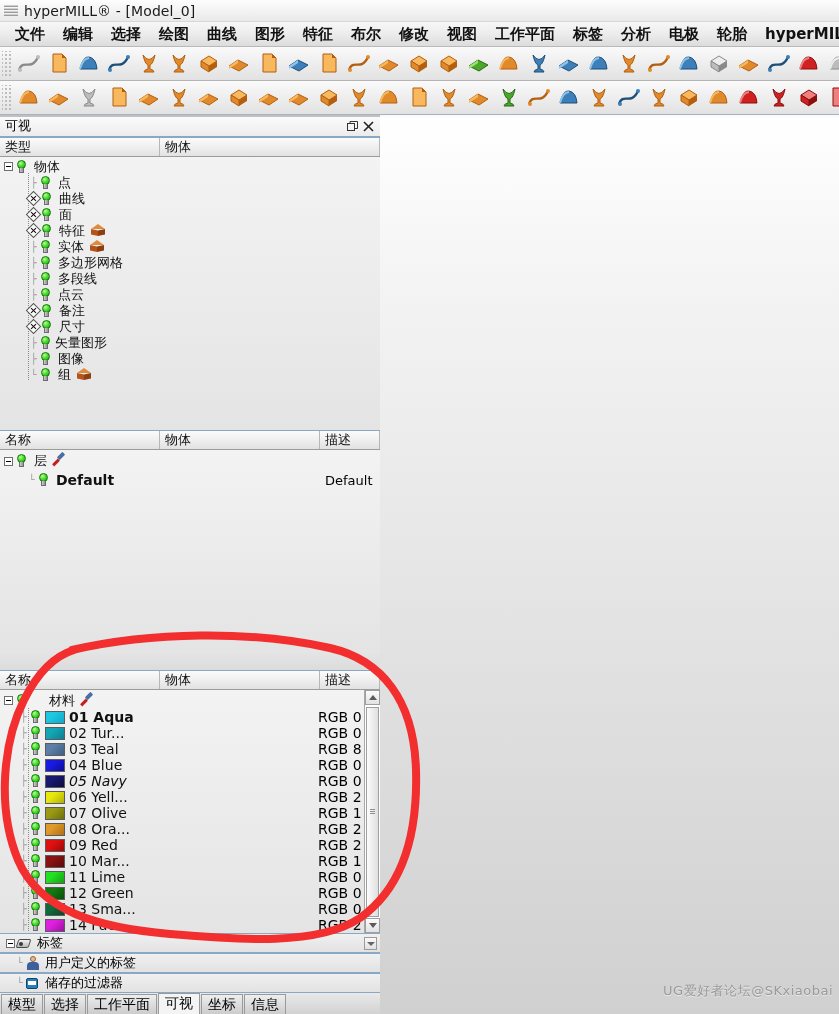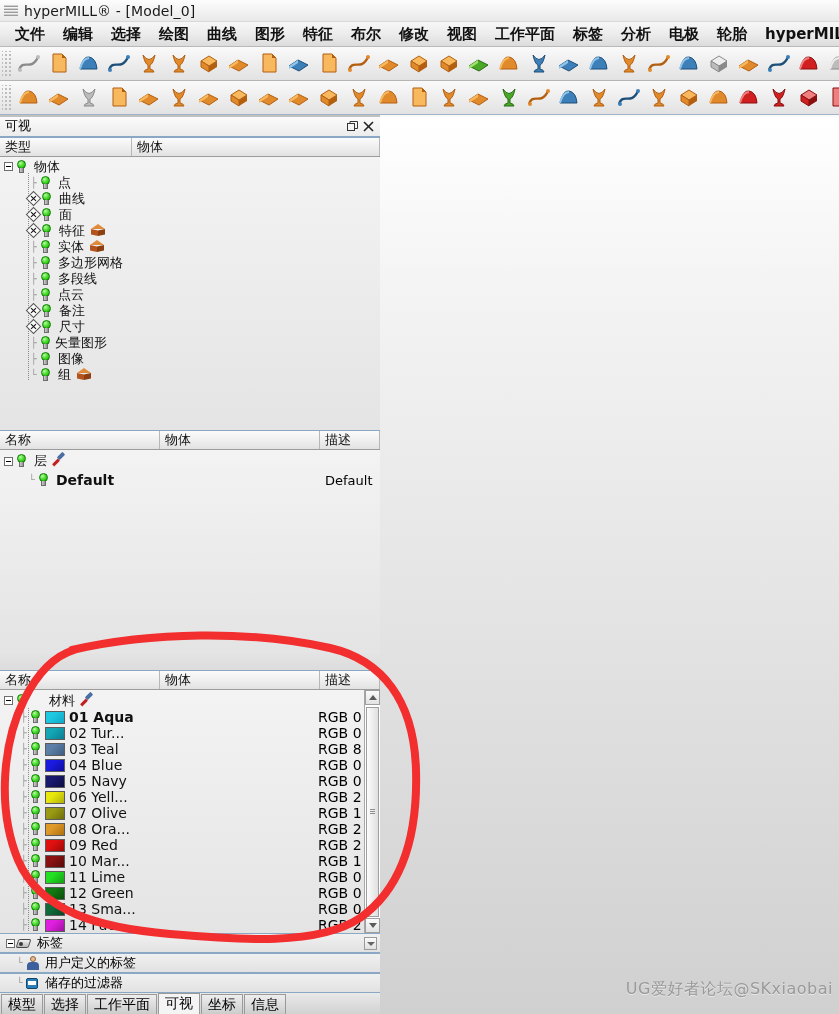--- a/index.html
+++ b/index.html
@@ -262,21 +262,21 @@
   }
   .rt-btn {
     width: 33px; height: 34px; margin-left: 2px; flex:none;
     background: linear-gradient(to bottom,#fdfdfd,#e0e0e0);
     border: 1px solid #a5a5a5; border-radius: 2px;
     display:flex;align-items:center;justify-content:center;
   }
 
   .watermark {
     position: absolute; right: 6px; bottom: 14px;
-    font-size: 16px; color: #9a9a9a;
+    font-size: 13px; color: #9a9a9a;
     font-family: "DejaVu Sans", "Liberation Sans", sans-serif;
     letter-spacing: .5px;
     text-shadow: 0 1px 0 #e8e8e8;
   }
 
   
   .annot { position: absolute; left: 0; top: 0; pointer-events: none; }
 </style>
 </head>
 <body>
@@ -759,21 +759,21 @@
       </span>
       <span class="cap-btn">
         <svg width="11" height="11" viewBox="0 0 11 11">
             <line x1="1" y1="1" x2="10" y2="10" stroke="#222" stroke-width="1.6"></line>
             <line x1="10" y1="1" x2="1" y2="10" stroke="#222" stroke-width="1.6"></line>
           </svg>
       </span>
     </div>
 
     <div class="grid-header">
-      <div class="gh-cell" style="width:132px">类型</div>
+      <div class="gh-cell" style="width:160px">类型</div>
       <div class="gh-cell" style="flex:1">物体</div>
     </div>
 
     <div class="tree-area" style="height:273px;flex:none">
       <div class="list-rows" id="vis-tree" style="position:relative">
           <span class="vline" style="left: 28px; top: 16px; height: 208px;"></span>
           <div class="trow">
             <span class="indent" style="width: 4px;"></span>
             <span class="expander"></span>
             <span class="pin">
@@ -1021,21 +1021,21 @@
               <span style="position: absolute; left: 318px; font-size: 14px;">RGB 0</span>
             </div>
             <div class="trow" style="height: 16px; position: relative;">
               <span class="indent" style="width: 18px;"></span>
               <span class="dash">├</span>
               <span class="pin">
                 <span class="bulb"></span>
                 <span class="stem"></span>
               </span>
               <span class="swatch" style="background: linear-gradient(135deg, rgb(25, 25, 112) 0%, rgb(25, 25, 112) 35%, rgb(12, 12, 64) 100%);"></span>
-              <span class="lbl" style="font-size: 14px;">05 Navy</span>
+              <span class="lbl" style="font-size: 14px; font-style: italic;">05 Navy</span>
               <span style="position: absolute; left: 318px; font-size: 14px;">RGB 0</span>
             </div>
             <div class="trow" style="height: 16px; position: relative;">
               <span class="indent" style="width: 18px;"></span>
               <span class="dash">├</span>
               <span class="pin">
                 <span class="bulb"></span>
                 <span class="stem"></span>
               </span>
               <span class="swatch" style="background: linear-gradient(135deg, rgb(232, 232, 13) 0%, rgb(232, 232, 13) 35%, rgb(176, 176, 7) 100%);"></span>

